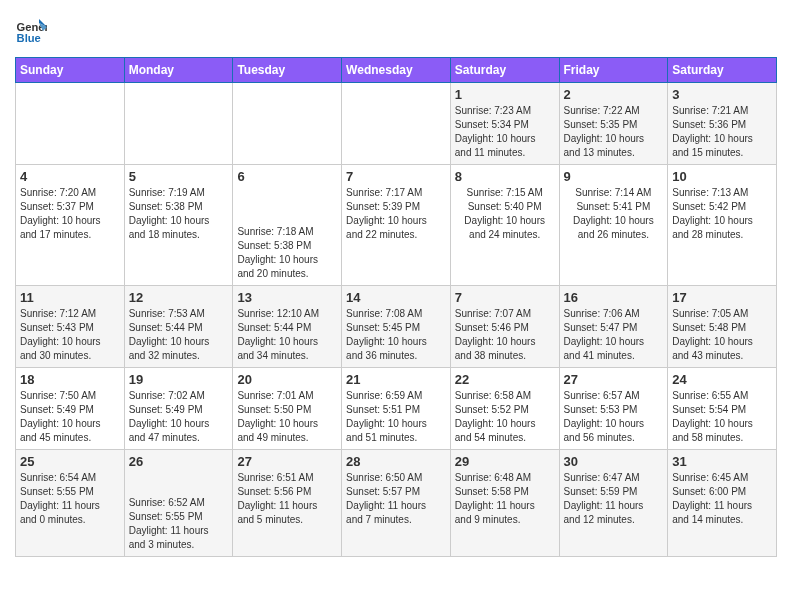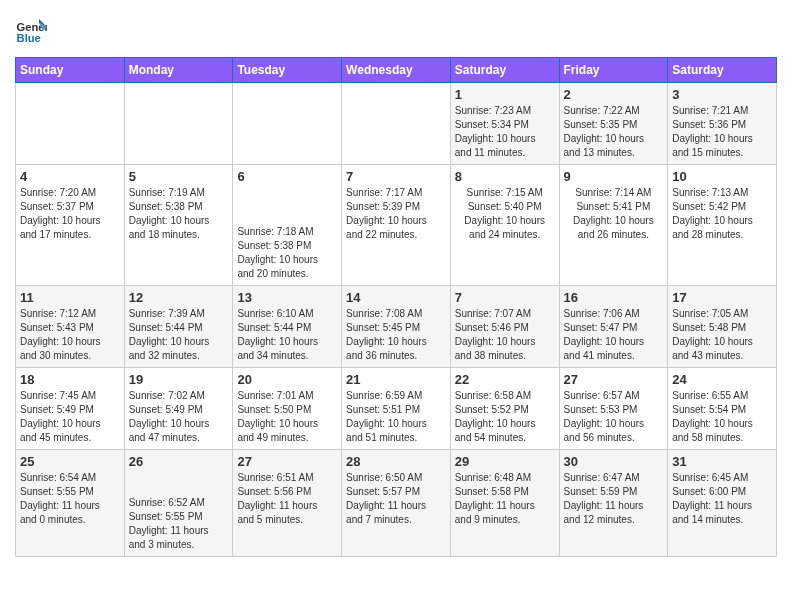--- a/index.html
+++ b/index.html
@@ -193,28 +193,28 @@
       <tr>
         <td>
           <div class="day-number">11</div>
           <div class="day-info" style="white-space: pre-line;">Sunrise: 7:12 AM
 Sunset: 5:43 PM
 Daylight: 10 hours
 and 30 minutes.</div>
         </td>
         <td>
           <div class="day-number">12</div>
-          <div class="day-info" style="white-space: pre-line;">Sunrise: 7:39 AM
+          <div class="day-info" style="white-space: pre-line;">Sunrise: 7:53 AM
 Sunset: 5:44 PM
 Daylight: 10 hours
 and 32 minutes.</div>
         </td>
         <td>
           <div class="day-number">13</div>
-          <div class="day-info" style="white-space: pre-line;">Sunrise: 6:10 AM
+          <div class="day-info" style="white-space: pre-line;">Sunrise: 12:10 AM
 Sunset: 5:44 PM
 Daylight: 10 hours
 and 34 minutes.</div>
         </td>
         <td>
           <div class="day-number">14</div>
           <div class="day-info" style="white-space: pre-line;">Sunrise: 7:08 AM
 Sunset: 5:45 PM
 Daylight: 10 hours
 and 36 minutes.</div>
@@ -237,21 +237,21 @@
           <div class="day-number">17</div>
           <div class="day-info" style="white-space: pre-line;">Sunrise: 7:05 AM
 Sunset: 5:48 PM
 Daylight: 10 hours
 and 43 minutes.</div>
         </td>
       </tr>
       <tr>
         <td>
           <div class="day-number">18</div>
-          <div class="day-info" style="white-space: pre-line;">Sunrise: 7:45 AM
+          <div class="day-info" style="white-space: pre-line;">Sunrise: 7:50 AM
 Sunset: 5:49 PM
 Daylight: 10 hours
 and 45 minutes.</div>
         </td>
         <td>
           <div class="day-number">19</div>
           <div class="day-info" style="white-space: pre-line;">Sunrise: 7:02 AM
 Sunset: 5:49 PM
 Daylight: 10 hours
 and 47 minutes.</div>

